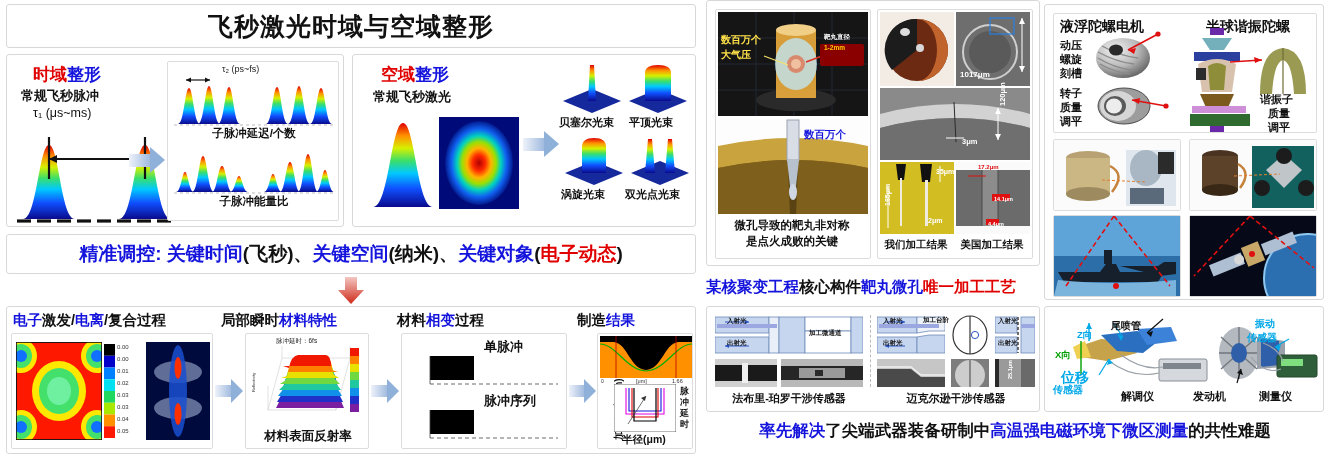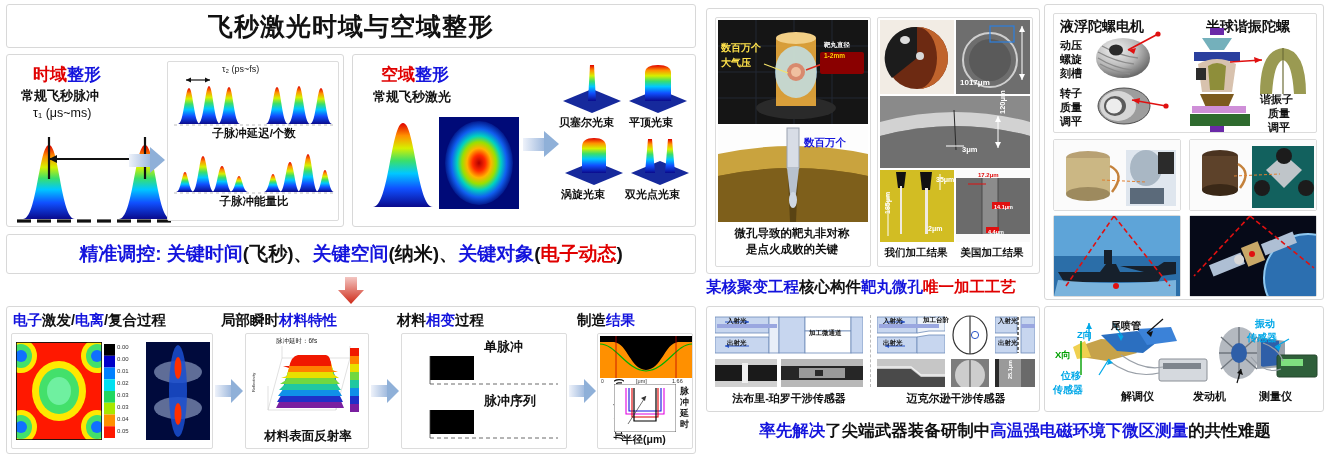--- a/index.html
+++ b/index.html
@@ -39,21 +39,21 @@
   
   .farrow{position:absolute;}
   .farrow .shaft{position:absolute;left:0;top:25%;width:62%;height:50%;
       background:linear-gradient(to right,#eef2fa,#9db8dd);}
   .farrow .head{position:absolute;left:58%;top:0;width:0;height:0;
       border-top:solid transparent;border-bottom:solid transparent;border-left:solid #8fb0d8;}
 
   
   #rightPane{position:absolute;left:702px;top:0;width:626px;height:458px;}
 
-  #panelFusion{left:4px;top:8px;width:334px;height:266px;}
+  #panelFusion{left:4px;top:0;width:334px;height:266px;}
   #figFusionL{left:8px;top:8px;width:156px;height:250px;}
   #figFusionR{left:170px;top:8px;width:156px;height:250px;}
 
   #capFusion{left:4px;top:272px;width:334px;height:30px;display:flex;align-items:center;}
   #capFusion span{font-size:15.5px;font-weight:bold;}
 
   #panelGyro{left:342px;top:4px;width:280px;height:296px;}
   #figGyro{left:8px;top:8px;width:264px;height:120px;}
 
   #panelSensors{left:4px;top:306px;width:334px;height:106px;}
@@ -779,21 +779,21 @@
         <polygon points="38,10 35,16 41,16" fill="#00a8e8"></polygon>
         <g stroke="#00a000" stroke-width="1.4">
             <line x1="30" y1="28" x2="30" y2="62"></line>
           </g>
       </svg>
       <div class="nolbl" style="left:32px;top:22px;font-size:9.5px;"><span class="cyan">Z向</span></div>
       <div class="nolbl" style="left:10px;top:42px;font-size:9.5px;"><span class="grn">X向</span></div>
       <div class="nolbl" style="left:66px;top:12px;font-size:10px;color:#111;">尾喷管</div>
       <div class="nolbl" style="left:210px;top:10px;font-size:10px;"><span class="cyan">振动</span></div>
       <div class="nolbl" style="left:202px;top:24px;font-size:10px;"><span class="cyan">传感器</span></div>
-      <div class="nolbl" style="left:16px;top:62px;font-size:10px;"><span class="cyan">位移</span></div>
+      <div class="nolbl" style="left:16px;top:62px;font-size:14px;"><span class="cyan">位移</span></div>
       <div class="nolbl" style="left:8px;top:76px;font-size:10px;"><span class="cyan">传感器</span></div>
       <div class="nolbl" style="left:76px;top:82px;font-size:11px;color:#111;font-weight:bold;">解调仪</div>
       <div class="nolbl" style="left:148px;top:82px;font-size:11px;color:#111;font-weight:bold;">发动机</div>
       <div class="nolbl" style="left:214px;top:82px;font-size:11px;color:#111;font-weight:bold;">测量仪</div>
     </div>
 
     <div id="capBottom" style="position:absolute;">
       <span style="font-size:16.5px;font-weight:bold;text-align:center;"><span class="blue">率先解决</span><span class="blk">了尖端武器装备研制中</span><span class="blue">高温强电磁环境下微区测量</span><span class="blk">的共性难题</span></span>
     </div>
 

